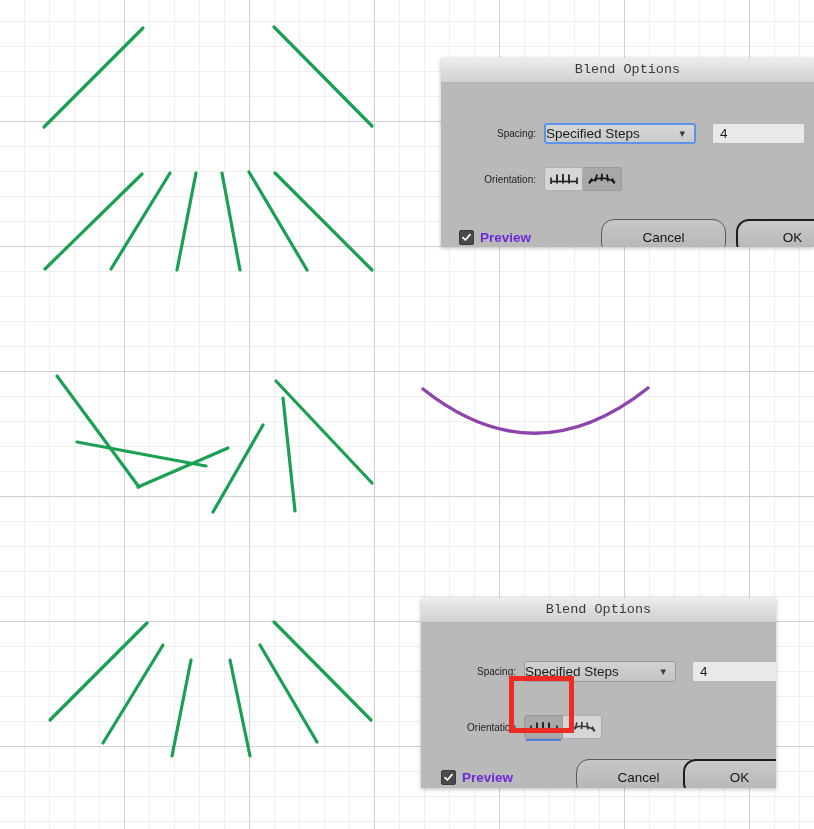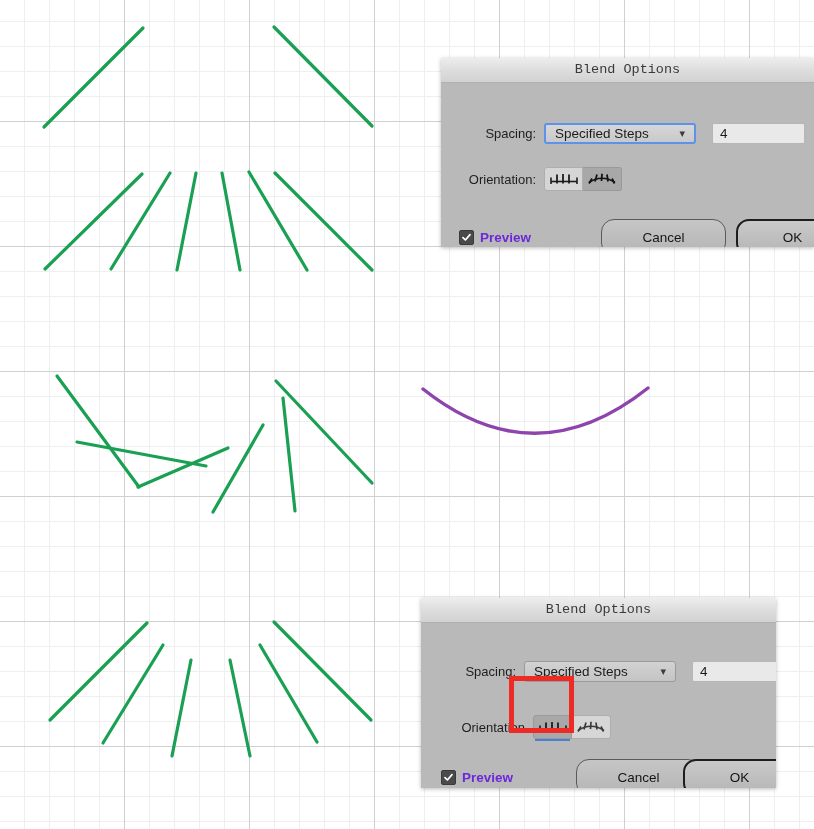--- a/index.html
+++ b/index.html
@@ -54,35 +54,35 @@
   .dlg-body {
     position: relative;
     padding: 0;
   }
   .row {
     position: absolute;
     display: flex;
     align-items: center;
   }
   .lbl {
-    font-size: 13px;
+    font-size: 10px;
     color: #1e1e1e;
     white-space: nowrap;
   }
 
   
   .sel {
     position: relative;
     height: 21px;
     background: linear-gradient(to bottom,#d2d2d2,#c4c4c4);
     border: 1px solid #9a9a9a;
     border-radius: 3px;
     display: flex;
     align-items: center;
-    padding: 0 9px;
+    padding: 0 0;
     font-size: 13.5px;
     box-sizing: border-box;
   }
   .sel.focused {
     border: 2px solid #5c93e8;
     background: linear-gradient(to bottom,#d6d6d6,#c9c9c9);
   }
   .sel .chev {
     position: absolute;
     right: 9px;
@@ -293,21 +293,21 @@
         <div class="sel" style="width:152px;">
           <span>Specified Steps</span>
           <span class="chev">▾</span>
         </div>
         <div class="numfield" style="width:100px; margin-left:16px;">
           <span>4</span>
         </div>
       </div>
 
       <div class="row" style="left:0; top:92px; width:420px;">
-        <div class="lbl" style="width:95px; text-align:right; margin-right:8px;padding-left:9px;">Orientation</div>
+        <div class="lbl" style="width:95px; text-align:right; margin-right:8px;">Orientation</div>
         <div class="orient-wrap">
           <div class="obtn active underlined">
             <span>
               <svg width="30" height="14" viewBox="0 0 30 14">
                 <line x1="2" y1="9.5" x2="28" y2="9.5" stroke="#1c1c1c" stroke-width="1.6"></line>
                 <line x1="2" y1="5.5" x2="2" y2="12" stroke="#1c1c1c" stroke-width="1.6"></line>
                 <line x1="8" y1="2.5" x2="8" y2="11.5" stroke="#1c1c1c" stroke-width="1.8"></line>
                 <line x1="14" y1="2" x2="14" y2="11.5" stroke="#1c1c1c" stroke-width="1.8"></line>
                 <line x1="20" y1="2.5" x2="20" y2="11.5" stroke="#1c1c1c" stroke-width="1.8"></line>
                 <line x1="28" y1="5.5" x2="28" y2="12" stroke="#1c1c1c" stroke-width="1.6"></line>

